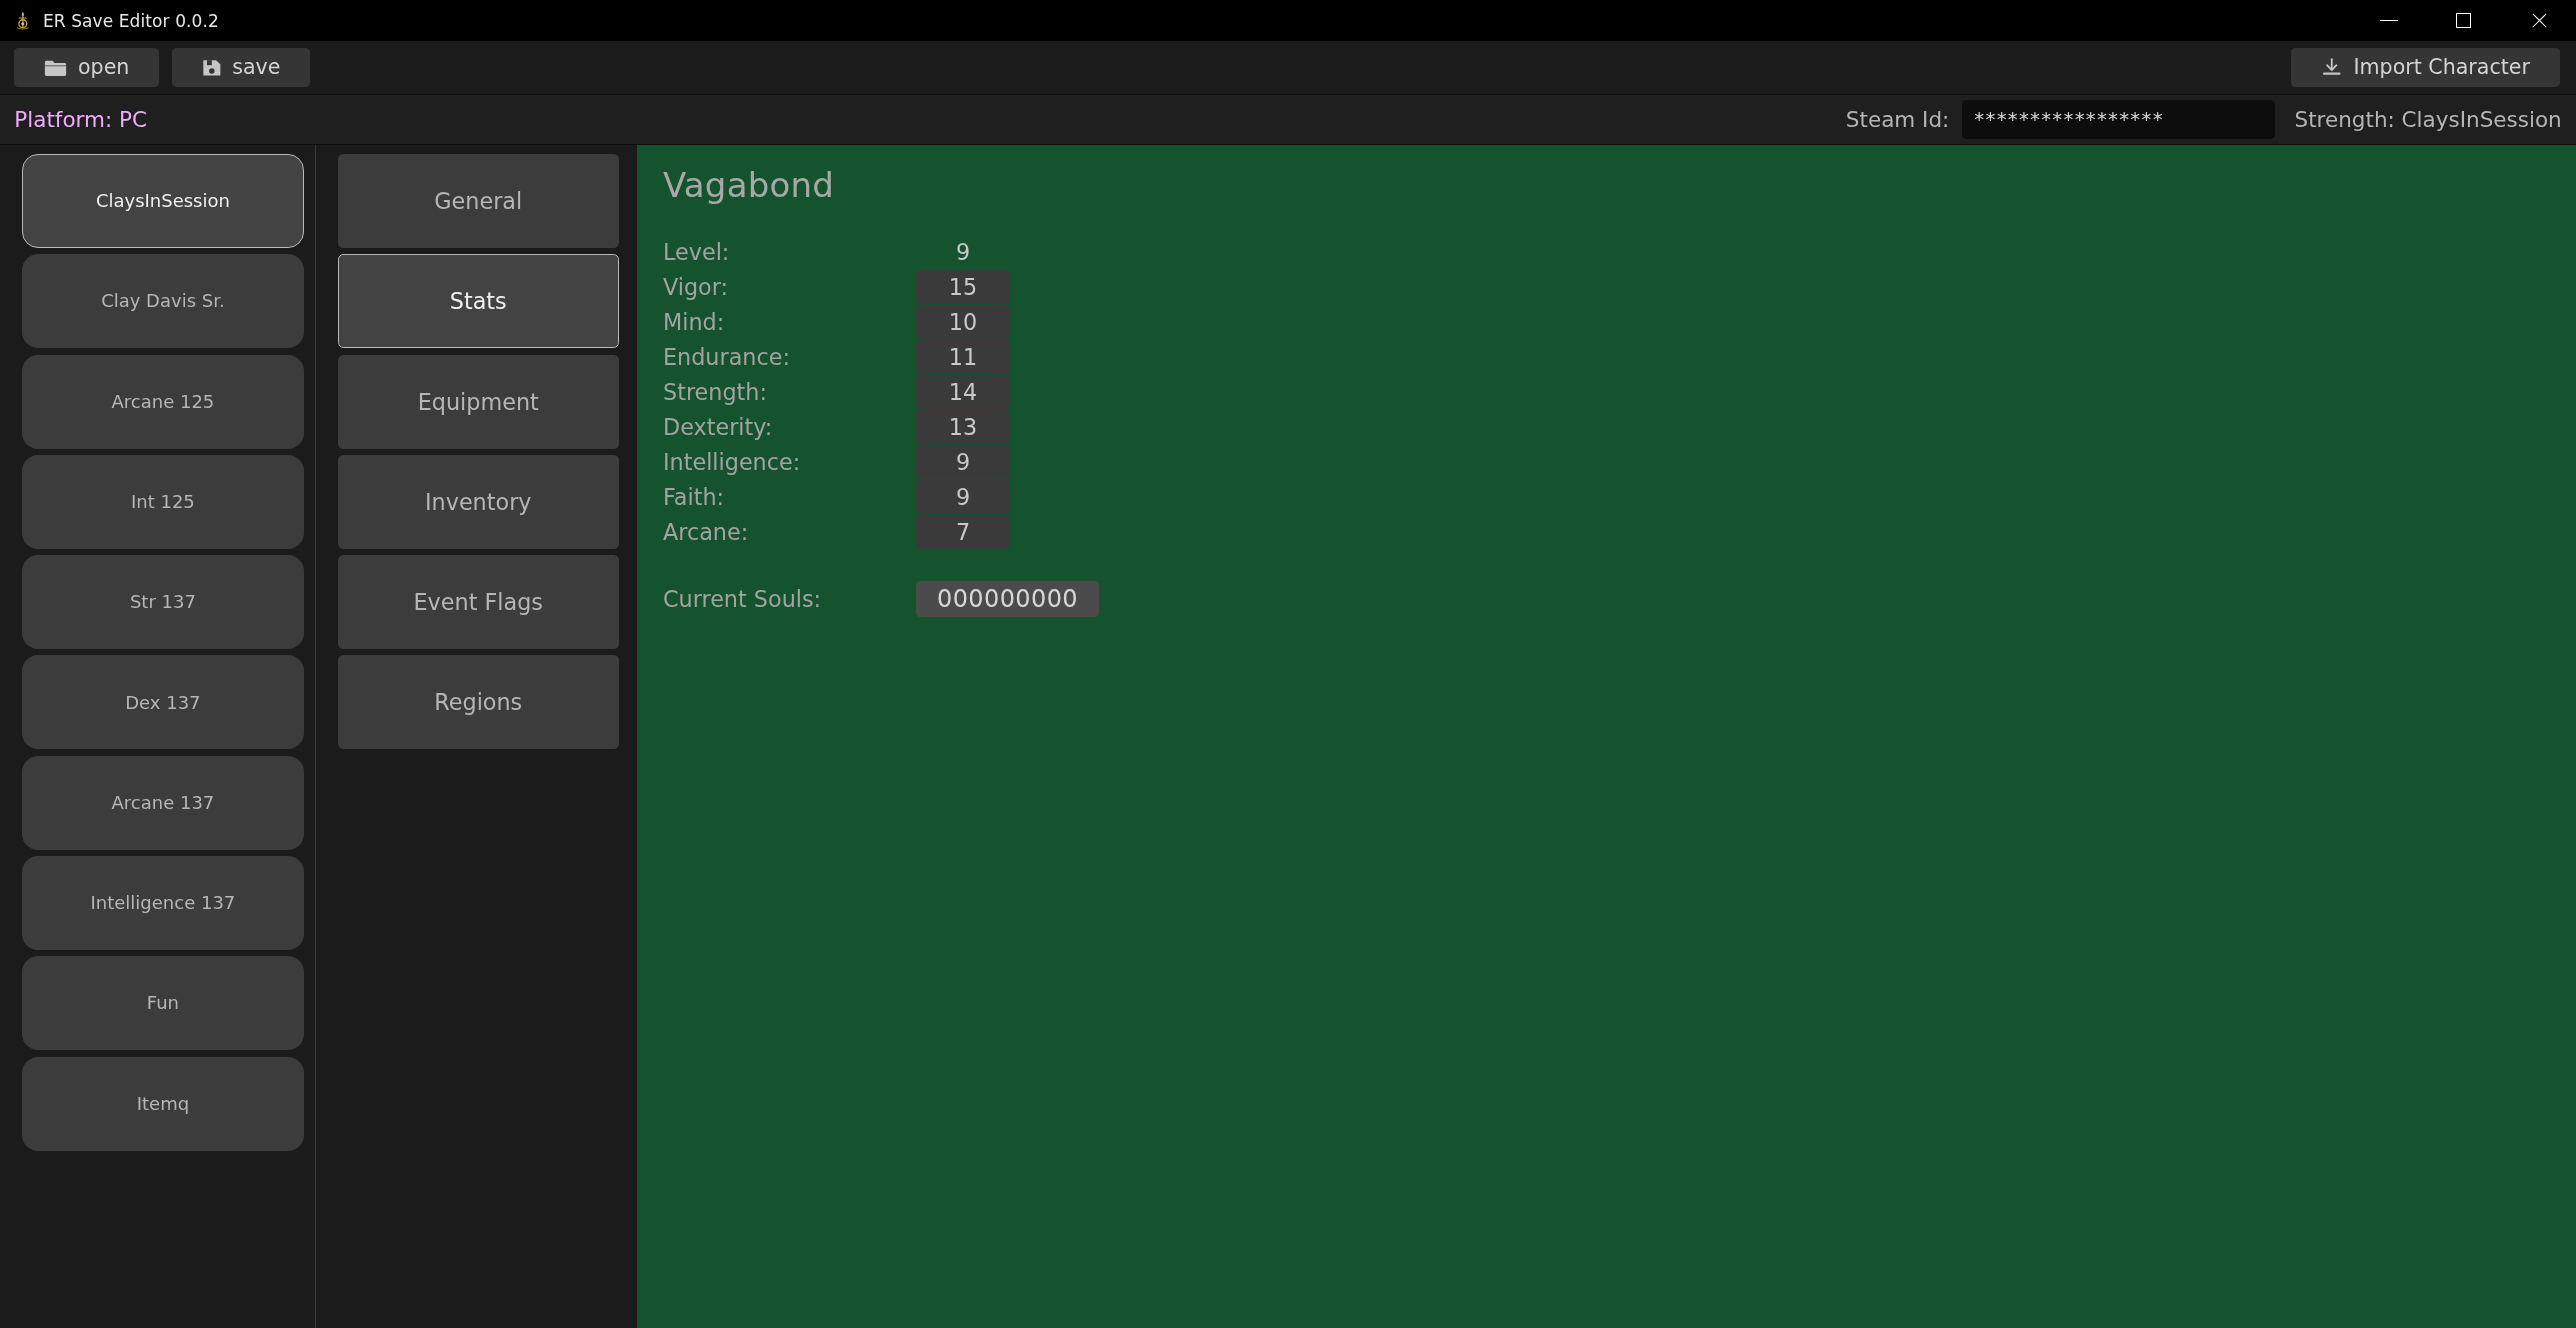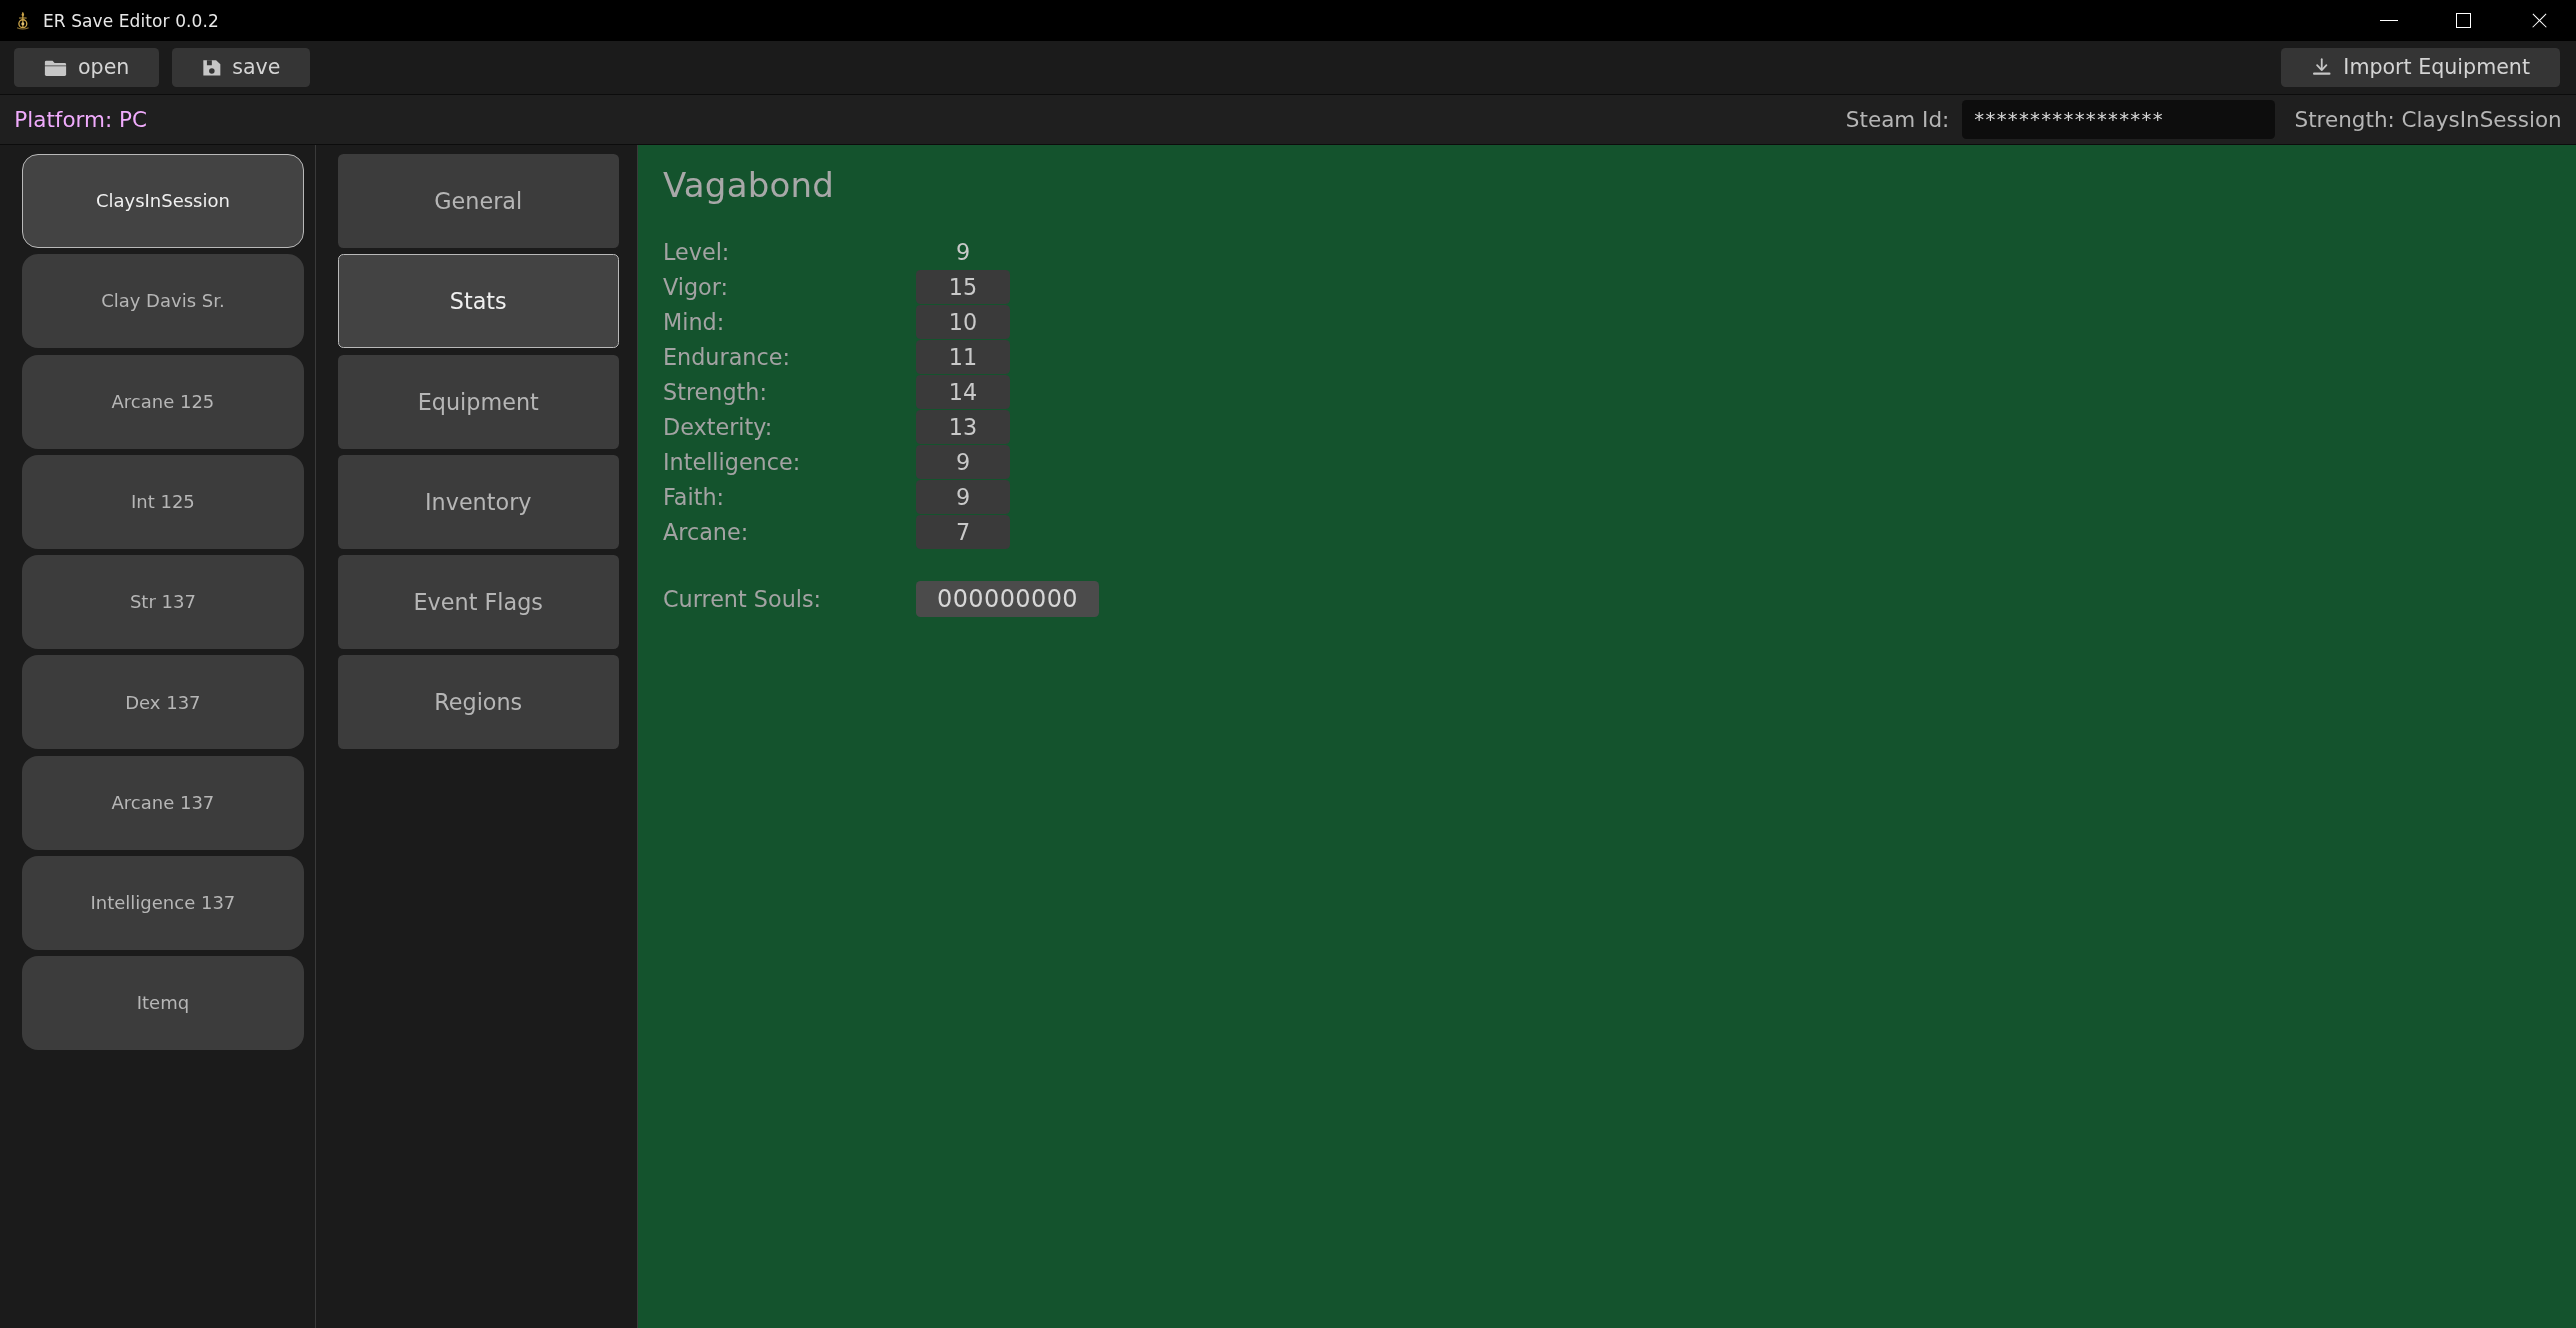--- a/index.html
+++ b/index.html
@@ -374,21 +374,21 @@
     </div>
     <div class="toolbar-right">
       <button class="tbtn">
         <span>
           <svg width="21.5" height="21.5" viewBox="0 0 24 24" aria-hidden="true">
             <path d="M12 2.5v10.3" stroke="#c6c6c6" stroke-width="2" fill="none" stroke-linecap="round"></path>
             <path d="M6.8 9.2 12 14.6 17.2 9.2" stroke="#c6c6c6" stroke-width="2" fill="none" stroke-linecap="round" stroke-linejoin="round"></path>
             <path d="M3.4 18.6h17.2" stroke="#c6c6c6" stroke-width="2.4" fill="none" stroke-linecap="round"></path>
           </svg>
         </span>
-        <span class="tbtn-label">Import Equipment</span>
+        <span class="tbtn-label">Import Character</span>
       </button>
     </div>
   </div>
 
   <div class="infobar">
     <span class="platform-text">Platform: PC</span>
     <div class="infobar-right">
       <span class="steamid-label">Steam Id:</span>
       <div class="steamid-field">*****************</div>
       <span class="character-text">Strength: ClaysInSession</span>
@@ -399,20 +399,21 @@
 
     <div class="char-panel">
       <div class="char-item selected">ClaysInSession</div>
       <div class="char-item">Clay Davis Sr.</div>
       <div class="char-item">Arcane 125</div>
       <div class="char-item">Int 125</div>
       <div class="char-item">Str 137</div>
       <div class="char-item">Dex 137</div>
       <div class="char-item">Arcane 137</div>
       <div class="char-item">Intelligence 137</div>
+      <div class="char-item">Fun</div>
       <div class="char-item">Itemq</div>
     </div>
 
     <div class="nav-panel">
       <div class="nav-item">General</div>
       <div class="nav-item selected">Stats</div>
       <div class="nav-item">Equipment</div>
       <div class="nav-item">Inventory</div>
       <div class="nav-item">Event Flags</div>
       <div class="nav-item">Regions</div>

